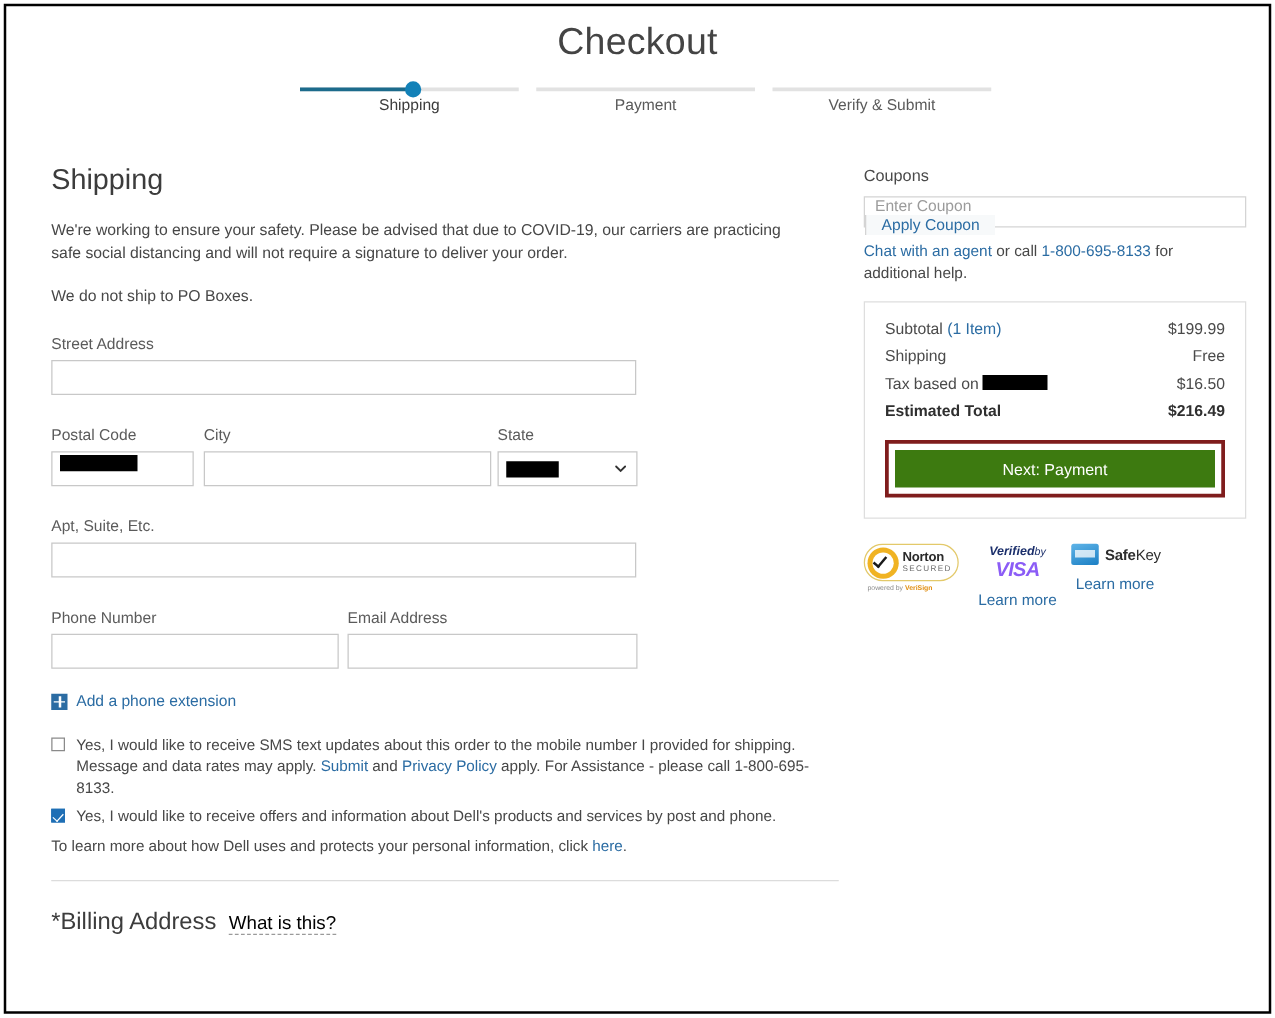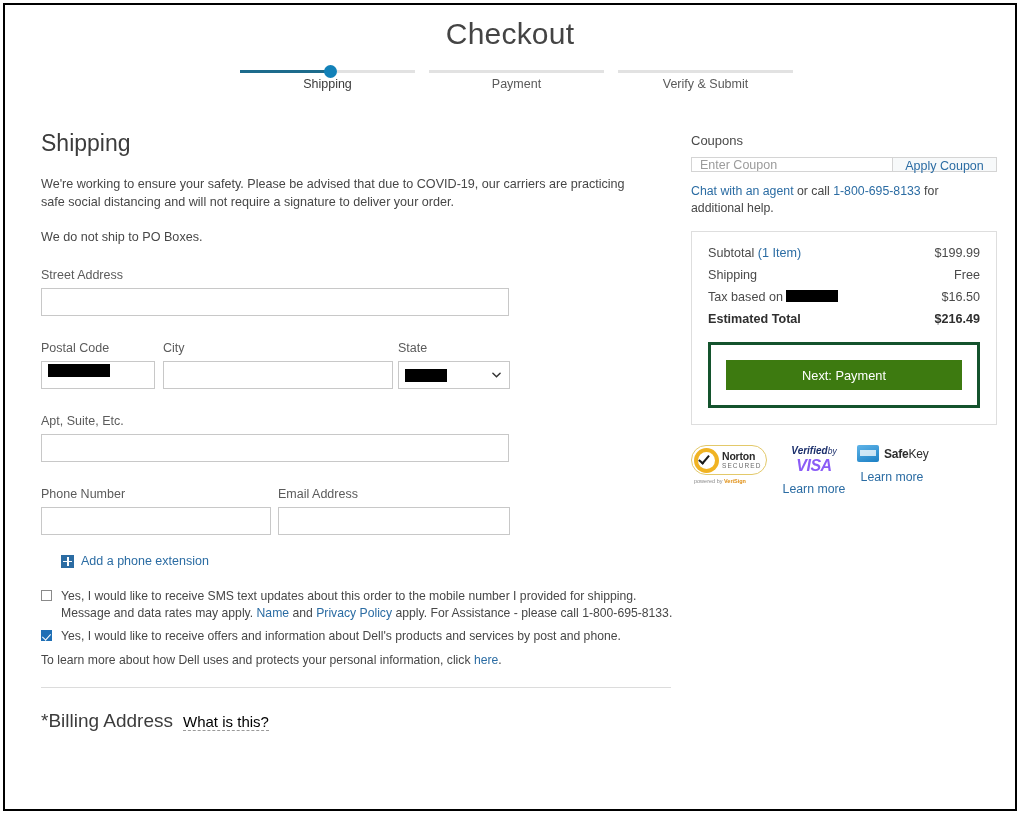--- a/index.html
+++ b/index.html
@@ -170,21 +170,20 @@
     margin-top: -3px;
     width: 9px; height: 6px;
   }
 
   .add-ext {
     display: flex;
     align-items: center;
     gap: 7px;
     margin-top: -2px;
     margin-bottom: 20px;
-    margin-left: 20px;
   }
   .plus-box {
     width: 13px; height: 13px;
     background: #2b6ca3;
     position: relative;
     flex: 0 0 auto;
   }
   .plus-box:before, .plus-box:after {
     content: ""; position: absolute; background: #ffffff;
   }
@@ -255,23 +254,24 @@
     top: 128px;
     width: 306px;
   }
   .coupons-title {
     font-size: 13px;
     color: #4a4a4a;
     margin-bottom: 9px;
   }
   .coupon-row {
     display: flex;
-    height: 15px;
+    height: 25px;
     border: 1px solid #d4d4d4;
     background: #ffffff;
+    flex-direction: column;
   }
   .coupon-input {
     flex: 1;
     border: 0;
     outline: none;
     padding: 0 8px;
     font-size: 12.5px;
     font-family: "Liberation Sans", sans-serif;
     color: #333;
     background: transparent;
@@ -314,22 +314,22 @@
     font-weight: bold;
     color: #2f2f2f;
     margin-bottom: 0;
   }
   .item-count { color: #2b6ca3; }
   .redact-tax { width: 52px; height: 12px; margin-left: 3px; }
 
   .cta-wrap {
     position: relative;
     margin-top: 16px;
-    padding: 15px;
-    border: 3px solid #14532d;
+    padding: 5px;
+    border: 3px solid #7f1d1d;
   }
   .cta-btn {
     display: block;
     width: 100%;
     height: 30px;
     background: #3d7a10;
     color: #ffffff;
     border: 0;
     font-size: 12.8px;
     font-family: "Liberation Sans", sans-serif;
@@ -531,21 +531,21 @@
     </div>
 
     <div class="add-ext">
       <span class="plus-box"></span>
       <span class="add-ext-label">Add a phone extension</span>
     </div>
 
     <div class="consent">
       <span class="cb"></span>
       <div class="consent-text">
-        <span>Yes, I would like to receive SMS text updates about this order to the mobile number I provided for shipping. Message and data rates may apply. </span><a class="lnk">Name</a><span> and </span><a class="lnk">Privacy Policy</a><span> apply. For Assistance - please call 1-800-695-8133.</span>
+        <span>Yes, I would like to receive SMS text updates about this order to the mobile number I provided for shipping. Message and data rates may apply. </span><a class="lnk">Submit</a><span> and </span><a class="lnk">Privacy Policy</a><span> apply. For Assistance - please call 1-800-695-8133.</span>
       </div>
     </div>
 
     <div class="consent">
       <span class="cb checked"></span>
       <div class="consent-text">Yes, I would like to receive offers and information about Dell's products and services by post and phone.</div>
     </div>
 
     <p class="learn-note">
       <span>To learn more about how Dell uses and protects your personal information, click </span><a class="lnk">here</a><span>.</span>

